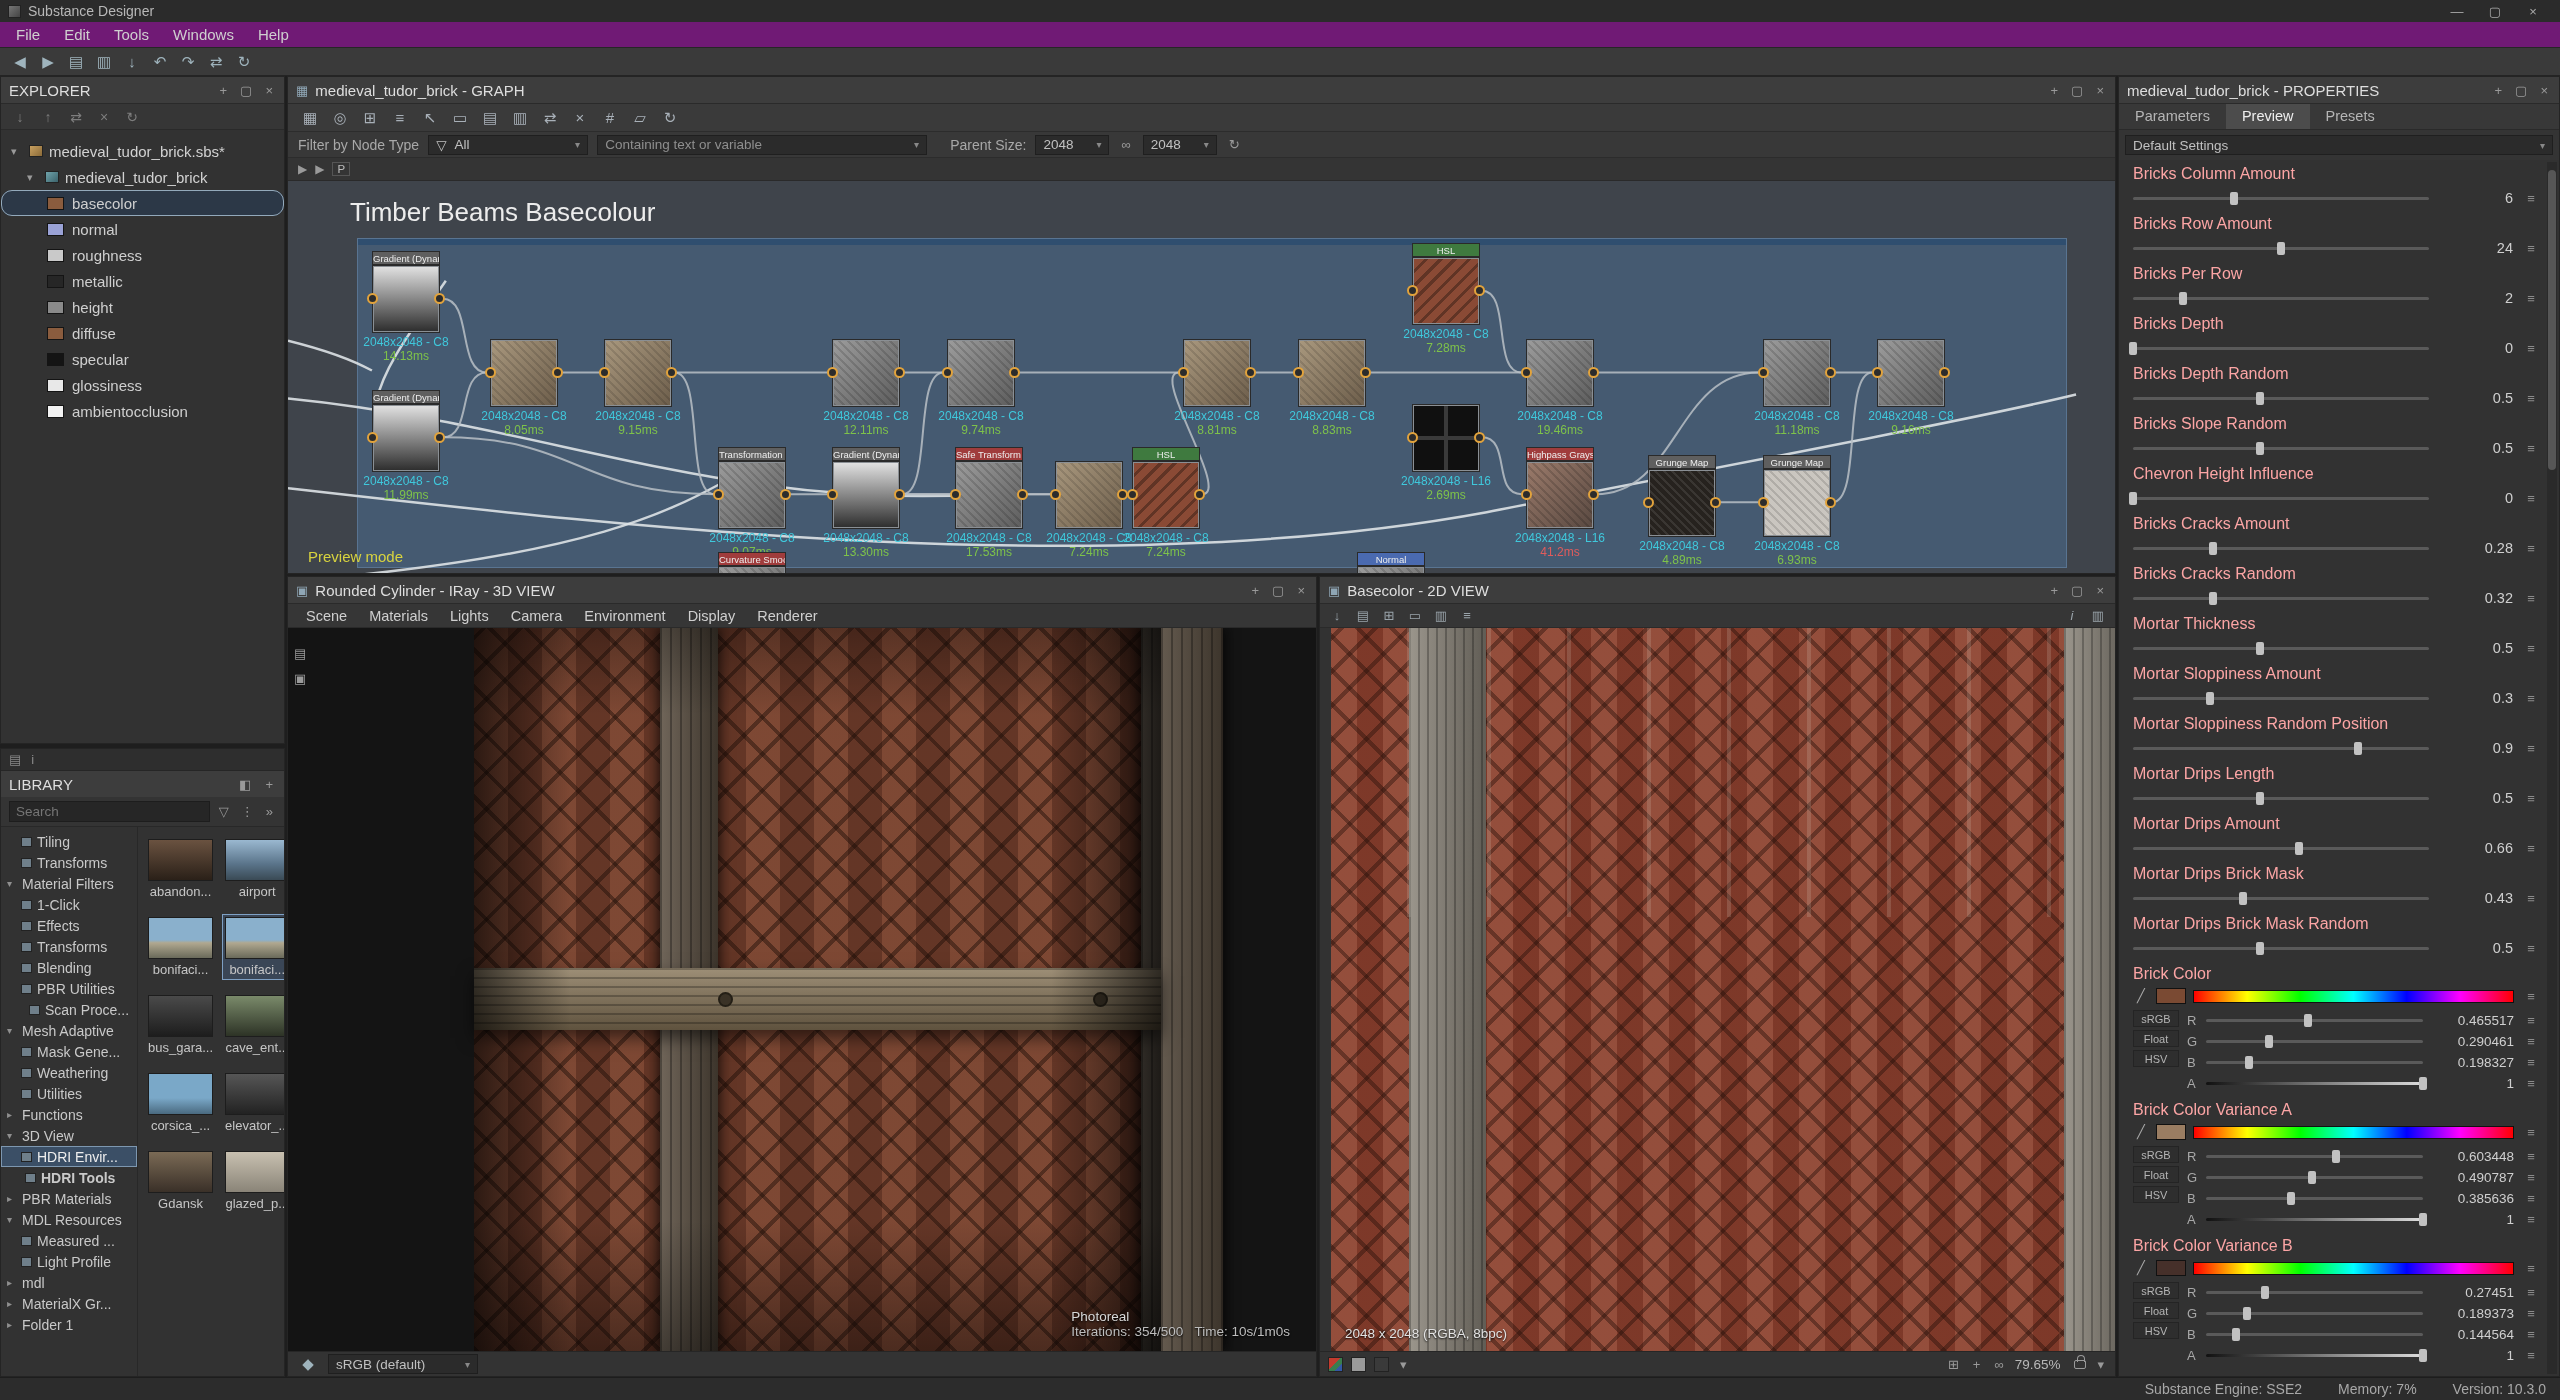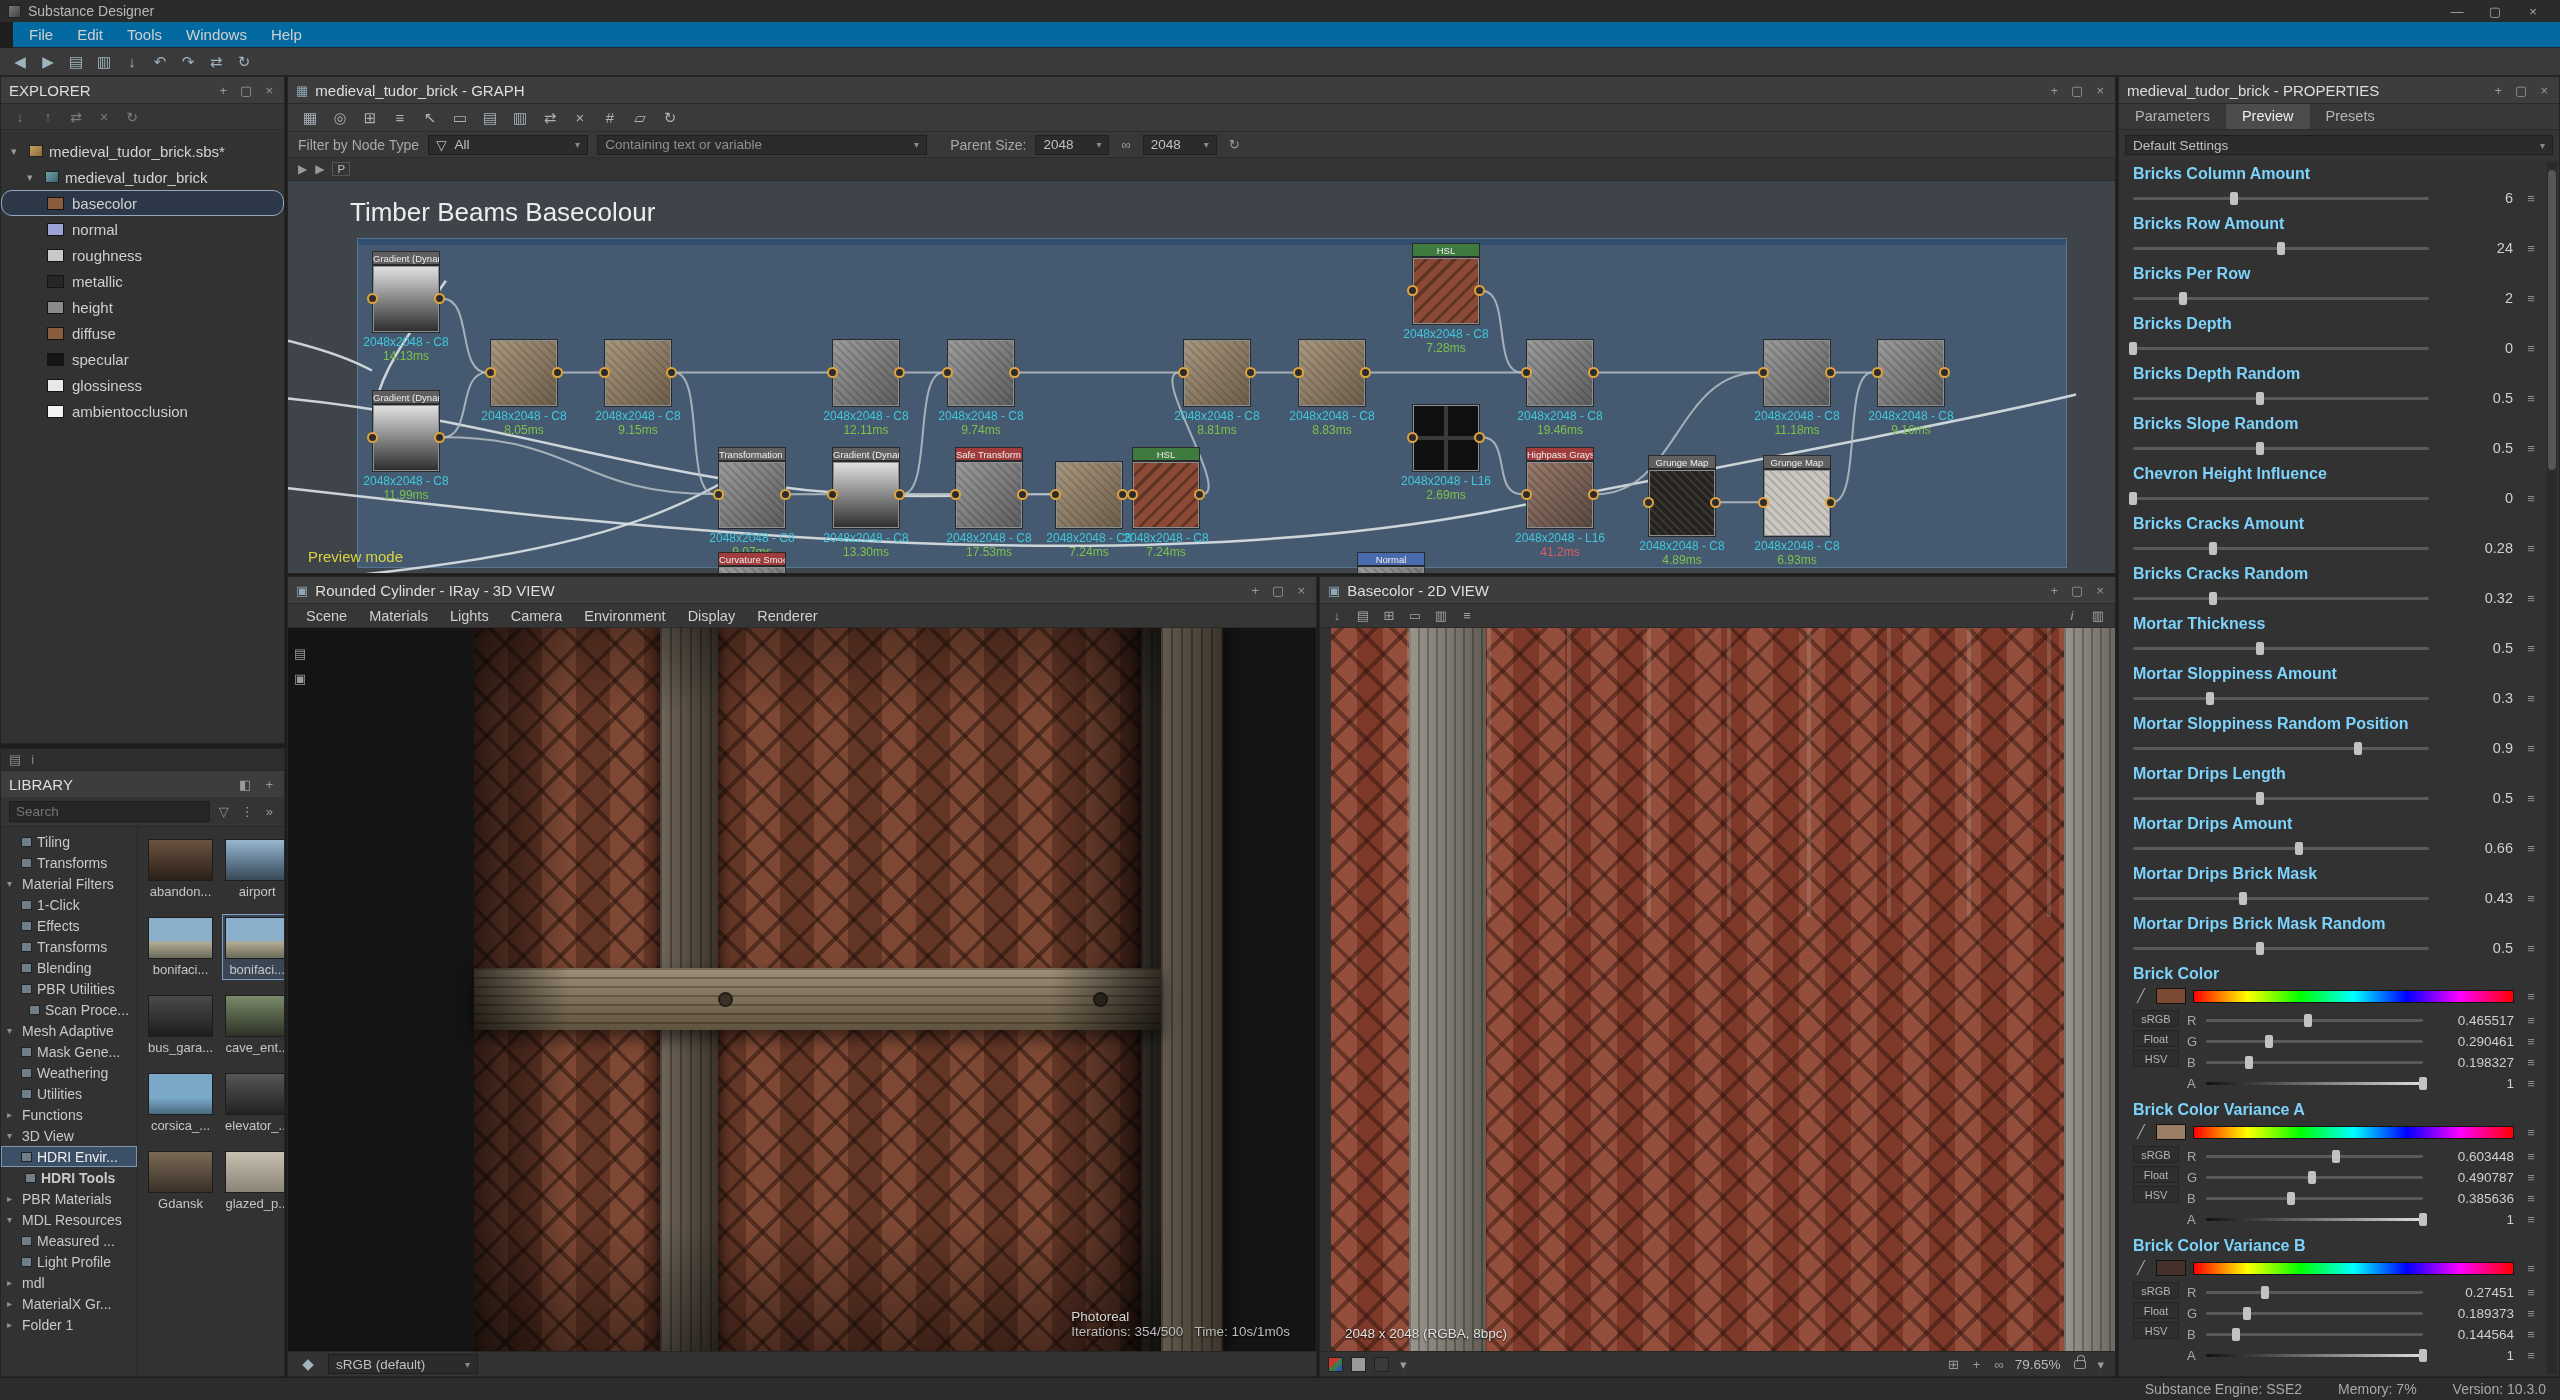--- a/index.html
+++ b/index.html
@@ -4,21 +4,21 @@
 <style>
   *{margin:0;padding:0;box-sizing:border-box;font-family:"Liberation Sans","DejaVu Sans",sans-serif;}
   html,body{background:#161616;width:2560px;height:1400px;overflow:hidden;}
   #app{position:relative;width:2560px;height:1400px;background:#1e1e1e;color:#c8c8c8;overflow:hidden;}
 
   
   #titlebar{position:absolute;left:0;top:0;right:0;height:22px;background:#2b2b2b;display:flex;align-items:center;padding:0 8px;font-size:14px;color:#b8b8b8;}
   #app-icon{width:13px;height:13px;background:linear-gradient(135deg,#777,#444);border:1px solid #222;margin-right:7px;}
   #winbtns{margin-left:auto;display:flex;}
   .winbtn{width:38px;text-align:center;font-size:13px;color:#aaa;}
-  #menubar{position:absolute;left:0;top:22px;right:0;height:26px;background:#0369a1;display:flex;align-items:center;padding:0 4px;font-size:15px;border-bottom:1px solid #262626;margin-left:13px;}
+  #menubar{position:absolute;left:0;top:22px;right:0;height:26px;background:#701a75;display:flex;align-items:center;padding:0 4px;font-size:15px;border-bottom:1px solid #262626;}
   .menu-item{padding:3px 12px;color:#cfcfcf;}
   #maintoolbar{position:absolute;left:0;top:48px;right:0;height:28px;background:#3a3a3a;display:flex;align-items:center;gap:4px;padding:0 8px;border-bottom:1px solid #242424;}
   .tbi{min-width:24px;height:22px;display:flex;align-items:center;justify-content:center;color:#9fb4bd;font-size:15px;}
 
   
   .panel{position:absolute;background:#323232;border:1px solid #242424;display:flex;flex-direction:column;overflow:hidden;}
   .phead{height:27px;background:#3d3d3d;display:flex;align-items:center;gap:7px;padding:0 8px;font-size:15px;color:#dedede;flex:none;border-bottom:1px solid #2a2a2a;}
   .phead .typico{color:#8fa6b5;font-size:13px;}
   .phead .sp{flex:1;}
   .picon{color:#9a9a9a;font-size:13px;padding:0 3px;}
@@ -148,21 +148,21 @@
   
   #properties{left:2118px;top:76px;width:442px;height:1301px;}
   #prop-tabs{height:26px;display:flex;background:#383838;flex:none;border-bottom:1px solid #2a2a2a;}
   .ptab{padding:4px 16px;font-size:14.5px;color:#b5b5b5;}
   .ptab.active{background:#4c4c4c;color:#eee;}
   #preset-row{height:30px;display:flex;align-items:center;padding:0 6px;background:#343434;flex:none;}
   #preset-row .dd{flex:1;}
   #prop-scrollwrap{position:relative;flex:1;overflow:hidden;}
   #prop-content{position:absolute;left:0;top:0;right:14px;}
   .prow{height:50px;padding:5px 4px 0 14px;}
-  .plabel{font-size:16px;font-weight:700;color:#7dd3fc;white-space:nowrap;overflow:hidden;}
+  .plabel{font-size:16px;font-weight:400;color:#fca5a5;white-space:nowrap;overflow:hidden;}
   .pctl{display:flex;align-items:center;margin-top:7px;gap:8px;}
   .trk{flex:1;height:3px;background:#5a5a5a;border-radius:2px;position:relative;}
   .hdl{position:absolute;top:-5px;width:8px;height:13px;background:#c2c2c2;border-radius:2px;transform:translateX(-50%);}
   .pval{width:76px;text-align:right;font-size:14.5px;color:#cfcfcf;}
   .fnicon{width:20px;color:#8a8a8a;font-size:13px;text-align:center;flex:none;}
   .csec{height:136px;padding:5px 4px 0 14px;}
   .crow1{display:flex;align-items:center;gap:7px;margin:5px 0 6px 0;}
   .eyedrop{width:16px;height:16px;color:#a8a8a8;font-size:13px;text-align:center;}
   .swatch{width:30px;height:16px;border:1px solid #111;flex:none;}
   .huebar{flex:1;height:13px;border:1px solid #111;background:linear-gradient(90deg,#f00,#ff0,#0f0,#0ff,#00f,#f0f,#f00);}

